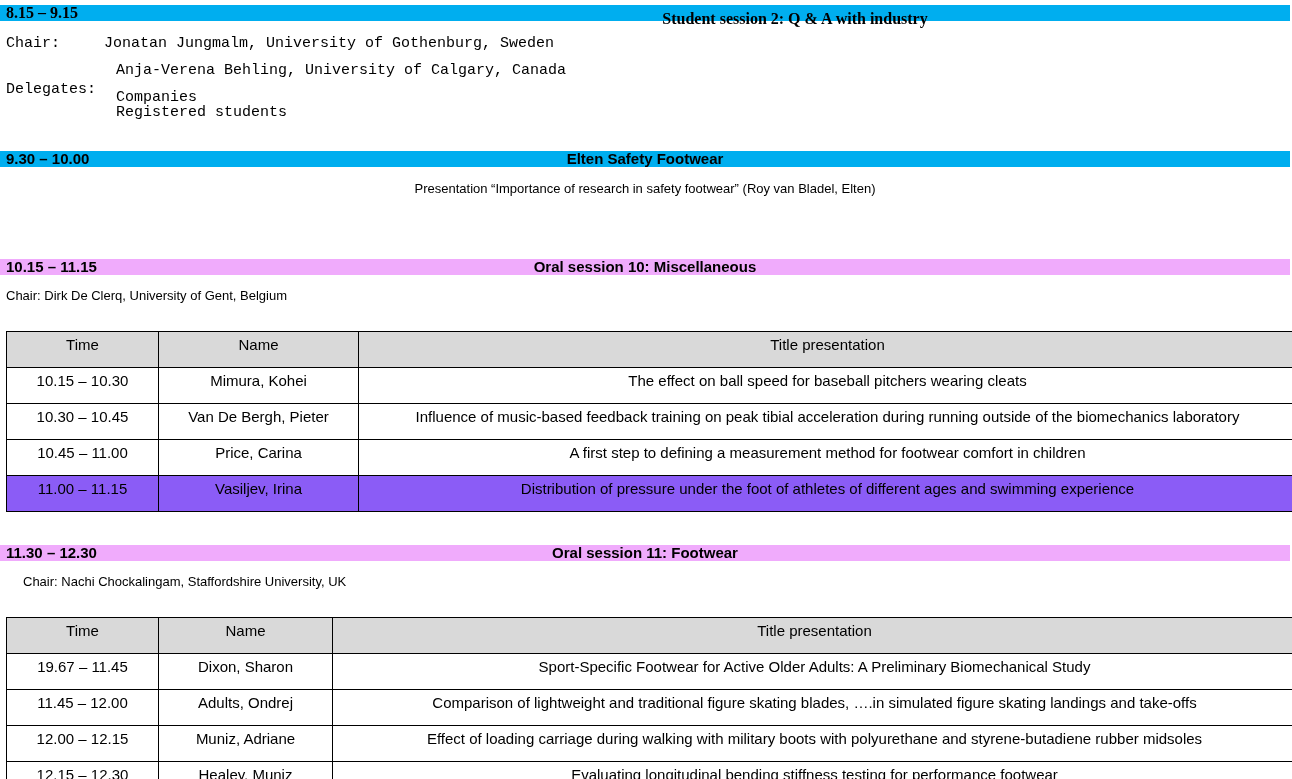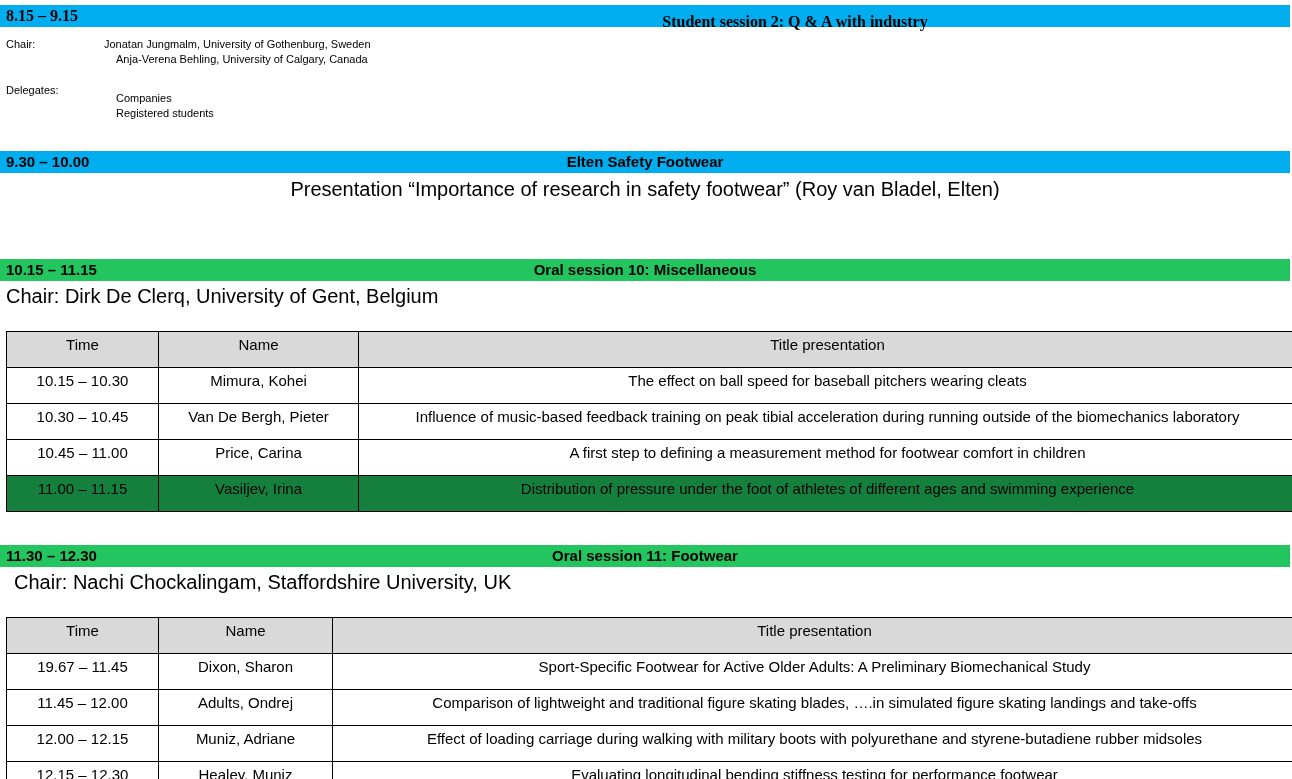--- a/index.html
+++ b/index.html
@@ -15,29 +15,29 @@
     font-family: "Liberation Sans", sans-serif;
     color: #000000;
     overflow: hidden;
   }
 
   
   .band {
     position: absolute;
     left: 0;
     width: 1290px;
-    height: 22px;
+    height: 16px;
     display: flex;
     align-items: center;
     font-weight: bold;
     font-size: 15px;
     line-height: 22px;
   }
   .band.blue  { background: #00AEEF; }
-  .band.yellow{ background: #22c55e; }
+  .band.yellow{ background: #f0abfc; }
   .band .band-time {
     padding-left: 6px;
     white-space: nowrap;
   }
   .band .band-title {
     position: absolute;
     left: 0;
     right: 0;
     text-align: center;
     pointer-events: none;
@@ -45,25 +45,25 @@
   .band.serif-band .band-time,
   .band.serif-band .band-title {
     font-family: "Liberation Serif", serif;
     font-size: 16px;
   }
   .band.blue.serif-band .band-title { padding-left: 300px; margin-top: 12px; }
 
   
   .txt {
     position: absolute;
-    font-size: 20px;
+    font-size: 13px;
     line-height: 22px;
     white-space: nowrap;
   }
-  .txt.serif { font-family: Liberation Sans, sans-serif; font-size: 11px; }
+  .txt.serif { font-family: Liberation Mono, monospace; font-size: 15px; }
 
   
   table.sched {
     position: absolute;
     border-collapse: collapse;
     table-layout: fixed;
     font-size: 15px;
     background: #ffffff;
   }
   table.sched th,
@@ -73,40 +73,40 @@
     text-align: center;
     vertical-align: top;
     font-weight: normal;
     line-height: 21px;
     margin-top: 20px;
   }
   table.sched thead th {
     background: #D9D9D9;
   }
   table.sched tr.highlight td {
-    background: #15803d;
+    background: #8b5cf6;
   }
   .col-time-1 { width: 152px; }
   .col-name-1 { width: 200px; }
   .col-title-1{ width: 938px; }
   .col-time-2 { width: 152px; }
   .col-name-2 { width: 174px; }
   .col-title-2{ width: 964px; }
 </style>
 </head>
 <body>
 
 <div class="band blue serif-band" style="top:5px;">
   <span class="band-time">8.15 – 9.15</span>
   <span class="band-title">Student session 2: Q &amp; A with industry</span>
 </div>
 
 <div class="txt serif" style="top:33px; left:6px;">Chair:</div>
 <div class="txt serif" style="top:33px; left:104px;">Jonatan Jungmalm, University of Gothenburg, Sweden</div>
-<div class="txt serif" style="top:48px; left:116px;">Anja-Verena Behling, University of Calgary, Canada</div>
+<div class="txt serif" style="top:60px; left:116px;">Anja-Verena Behling, University of Calgary, Canada</div>
 <div class="txt serif" style="top:79px; left:6px;">Delegates:</div>
 <div class="txt serif" style="top:87px; left:116px;">Companies</div>
 <div class="txt serif" style="top:102px; left:116px;">Registered students</div>
 
 <div class="band blue" style="top:151px;">
   <span class="band-time">9.30 – 10.00</span>
   <span class="band-title">Elten Safety Footwear</span>
 </div>
 
 <div class="txt" style="top:178px; left:0; width:1290px; text-align:center; white-space:normal;">Presentation “Importance of research in safety footwear” (Roy van Bladel, Elten)</div>
@@ -153,21 +153,21 @@
       <td>Distribution of pressure under the foot of athletes of different ages and swimming experience</td>
     </tr>
   </tbody>
 </table>
 
 <div class="band yellow" style="top:545px;align-items:center;">
   <span class="band-time">11.30 – 12.30</span>
   <span class="band-title">Oral session 11: Footwear</span>
 </div>
 
-<div class="txt" style="top:571px; left:14px;">Chair: Nachi Chockalingam, Staffordshire University, UK</div>
+<div class="txt" style="top:571px; left:23px;">Chair: Nachi Chockalingam, Staffordshire University, UK</div>
 
 <table class="sched" style="top:617px; left:6px; width:1280px;">
   <colgroup>
     <col class="col-time-2">
       <col class="col-name-2">
       <col class="col-title-2">
   </colgroup>
   <thead>
     <tr>
       <th>Time</th>

